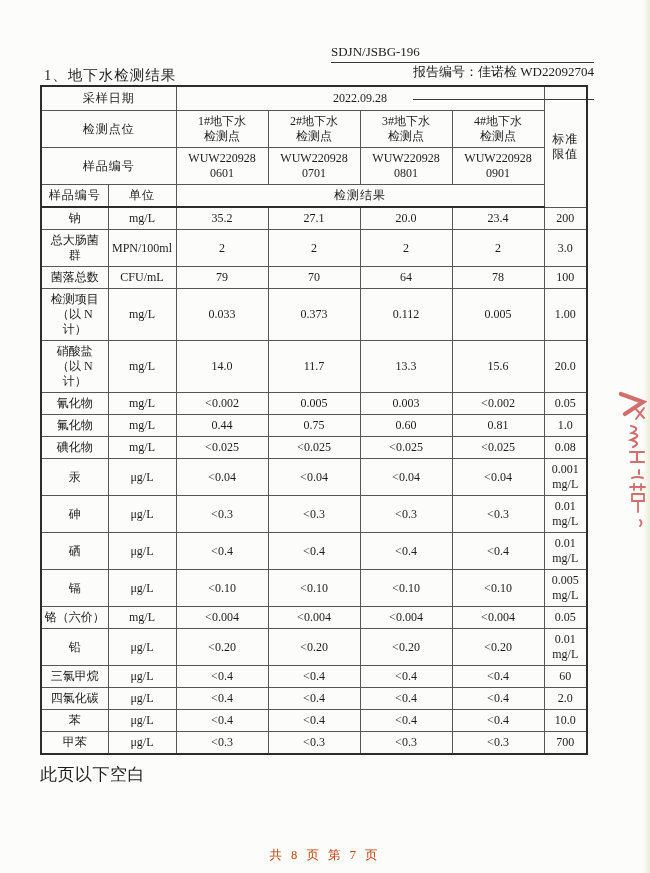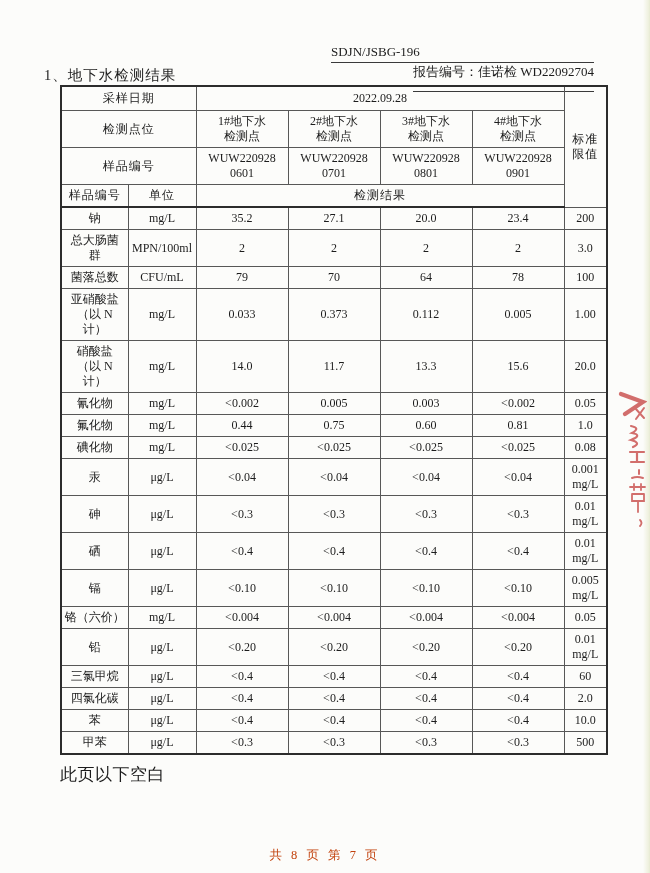--- a/index.html
+++ b/index.html
@@ -18,27 +18,27 @@
     position:absolute;top:44px;left:40px;width:554px;
     display:flex;justify-content:space-between;align-items:flex-end;
     font-size:13px;
     flex-direction:column;
   }
   .doc-code{
     display:inline-block;width:263px;
     border-bottom:1.5px solid #3a3a3a;padding-bottom:2px;
   }
   .report-no{
-    display:inline-block;border-bottom:1.5px solid #3a3a3a;padding-bottom:10px;
+    display:inline-block;border-bottom:1.5px solid #3a3a3a;padding-bottom:18px;
   }
   .sec-title{
     position:absolute;top:66px;left:44px;font-size:14.5px;letter-spacing:1px;
   }
   
-  .content{position:absolute;top:85px;left:40px;width:547px;margin-left:20px;}
+  .content{position:absolute;top:85px;left:40px;width:547px;}
   table.report{
     border-collapse:collapse;table-layout:fixed;width:546px;
     border:2px solid #2c2c2c;
   }
   table.report td{
     border:1px solid #575757;
     text-align:center;vertical-align:middle;
     font-size:12px;line-height:15px;
     padding:3px 1px;
     white-space:pre-line;
@@ -144,21 +144,21 @@
         <tr>
     <td>菌落总数</td>
     <td>CFU/mL</td>
     <td>79</td>
     <td>70</td>
     <td>64</td>
     <td>78</td>
     <td>100</td>
   </tr>
         <tr>
-    <td>亚硝酸盐
+    <td>检测项目
 （以 N
 计）</td>
     <td>mg/L</td>
     <td>0.033</td>
     <td>0.373</td>
     <td>0.112</td>
     <td>0.005</td>
     <td>1.00</td>
   </tr>
         <tr>
@@ -285,21 +285,21 @@
     <td>&lt;0.4</td>
     <td>10.0</td>
   </tr>
         <tr>
     <td>甲苯</td>
     <td>μg/L</td>
     <td>&lt;0.3</td>
     <td>&lt;0.3</td>
     <td>&lt;0.3</td>
     <td>&lt;0.3</td>
-    <td>500</td>
+    <td>700</td>
   </tr>
       </tbody>
   </table>
   <div class="blank-note">此页以下空白</div>
 </div>
 
 <svg class="stamp" viewBox="0 0 30 148" xmlns="http://www.w3.org/2000/svg" fill="none" stroke="#c9504e" stroke-linecap="round">
   <path d="M4 8 L26 16 L8 28" stroke-width="4.2"></path>
   <path d="M18 22 L27 32 M27 22 L19 33" stroke-width="2"></path>
   <path d="M14 40 Q24 42 15 47 Q26 49 14 54 Q25 57 16 61" stroke-width="2.2"></path>

